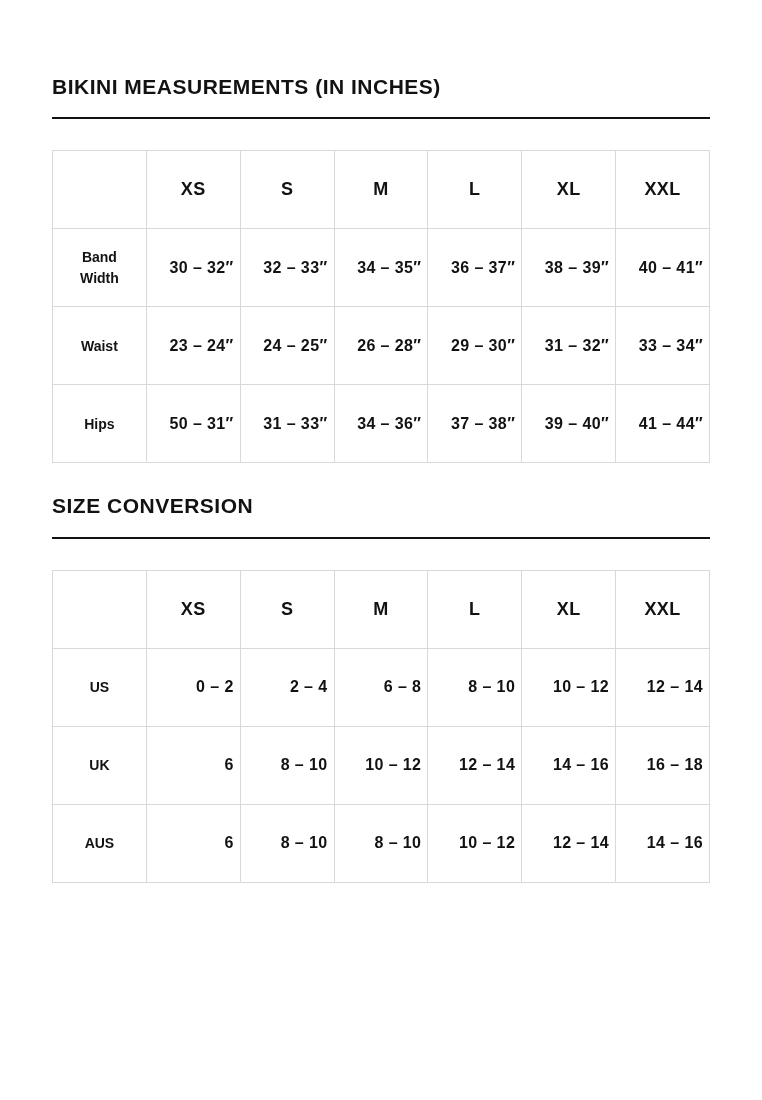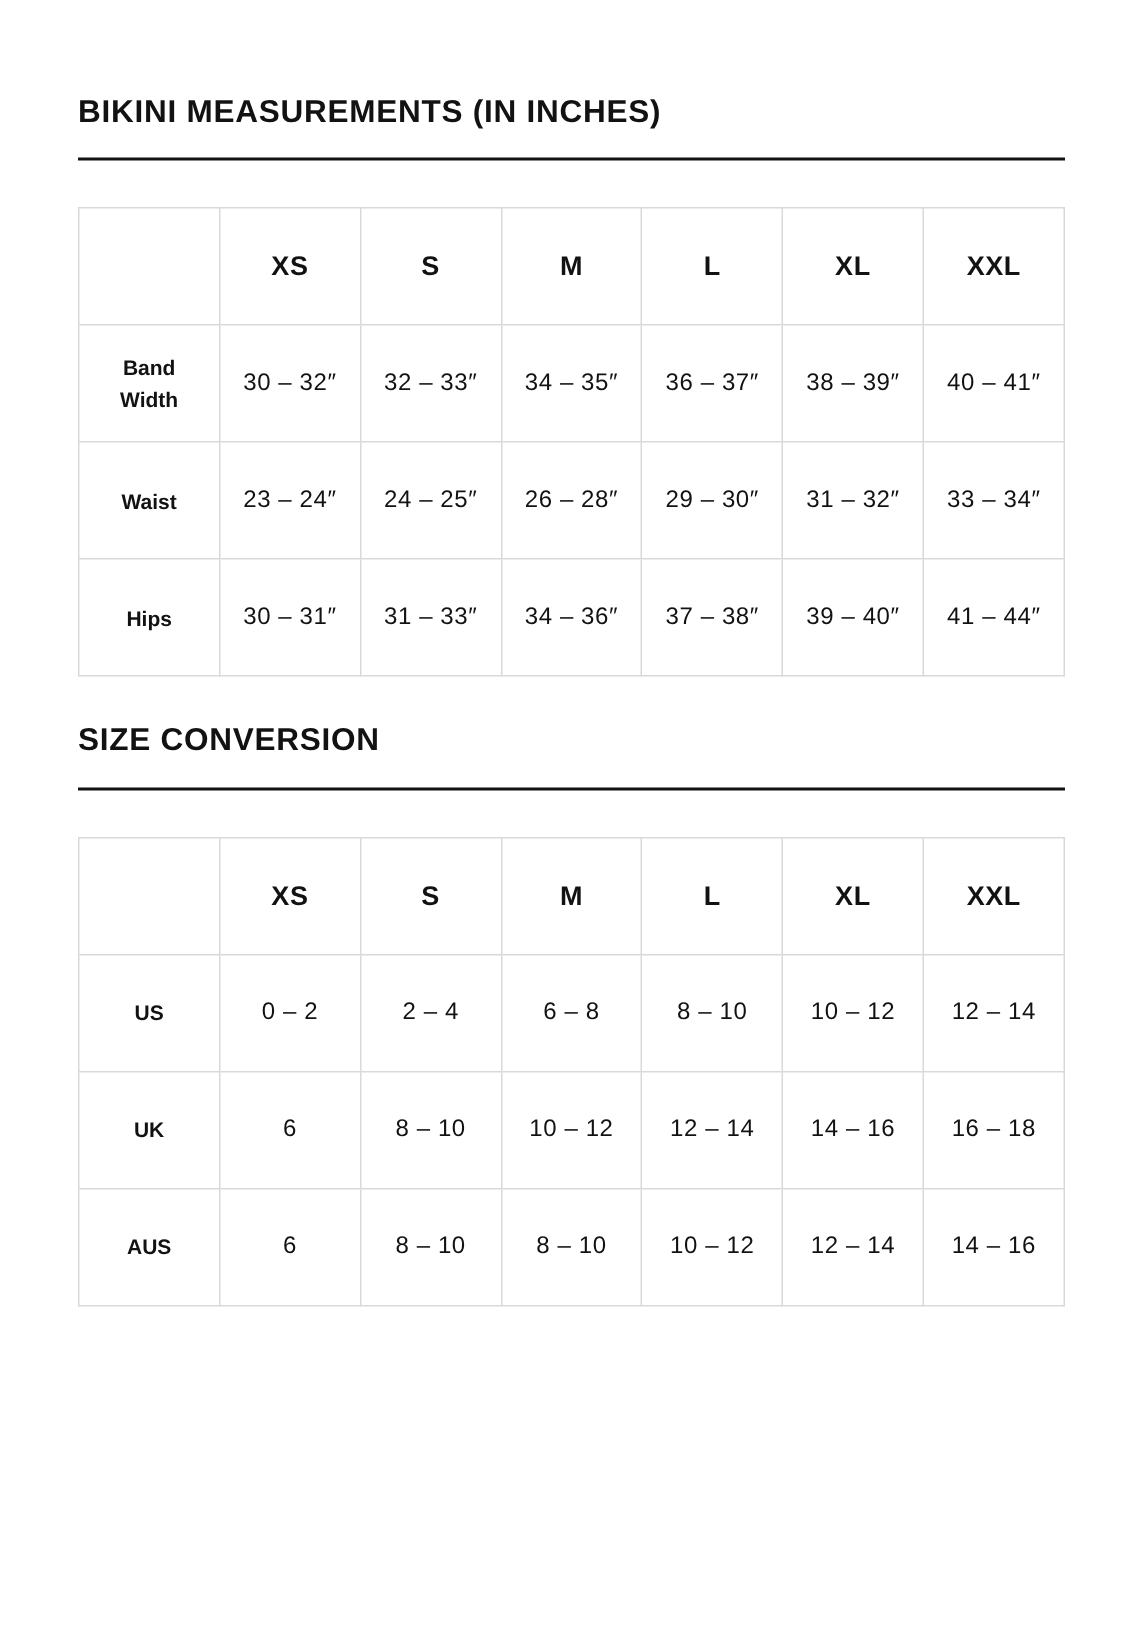--- a/index.html
+++ b/index.html
@@ -15,21 +15,21 @@
     min-height:1100px;
     background:var(--bg);
     color:var(--text);
     font-family:"Liberation Sans", sans-serif;
     -webkit-font-smoothing:antialiased;
   }
   .page{
     padding:58px 52px 40px 52px;
   }
   .chart-section{
-    margin:4px 0 30px 0;
+    margin:16px 0 30px 0;
   }
   .section-title{
     margin:0 0 17px 0;
     font-size:21px;
     line-height:1.25;
     font-weight:700;
     letter-spacing:0.5px;
     color:var(--text);
   }
   .title-rule{
@@ -55,22 +55,23 @@
     letter-spacing:0.4px;
   }
   tbody th.row-label{
     font-size:14px;
     font-weight:700;
     line-height:1.45;
     padding:4px 16px;
   }
   tbody td{
     font-size:16px;
-    font-weight:400;
+    font-weight:700;
     letter-spacing:0.4px;
+    text-align:right;
   }
 </style>
 </head>
 <body>
 
 <div class="page">
 
   <section class="chart-section">
     <h2 class="section-title">BIKINI MEASUREMENTS (IN INCHES)</h2>
     <div class="title-rule"></div>
@@ -101,21 +102,21 @@
               <th class="row-label">Waist</th>
               <td>23 – 24″</td>
               <td>24 – 25″</td>
               <td>26 – 28″</td>
               <td>29 – 30″</td>
               <td>31 – 32″</td>
               <td>33 – 34″</td>
             </tr>
             <tr>
               <th class="row-label">Hips</th>
-              <td>30 – 31″</td>
+              <td>50 – 31″</td>
               <td>31 – 33″</td>
               <td>34 – 36″</td>
               <td>37 – 38″</td>
               <td>39 – 40″</td>
               <td>41 – 44″</td>
             </tr>
           </tbody>
         </table>
       </div>
   </section>

